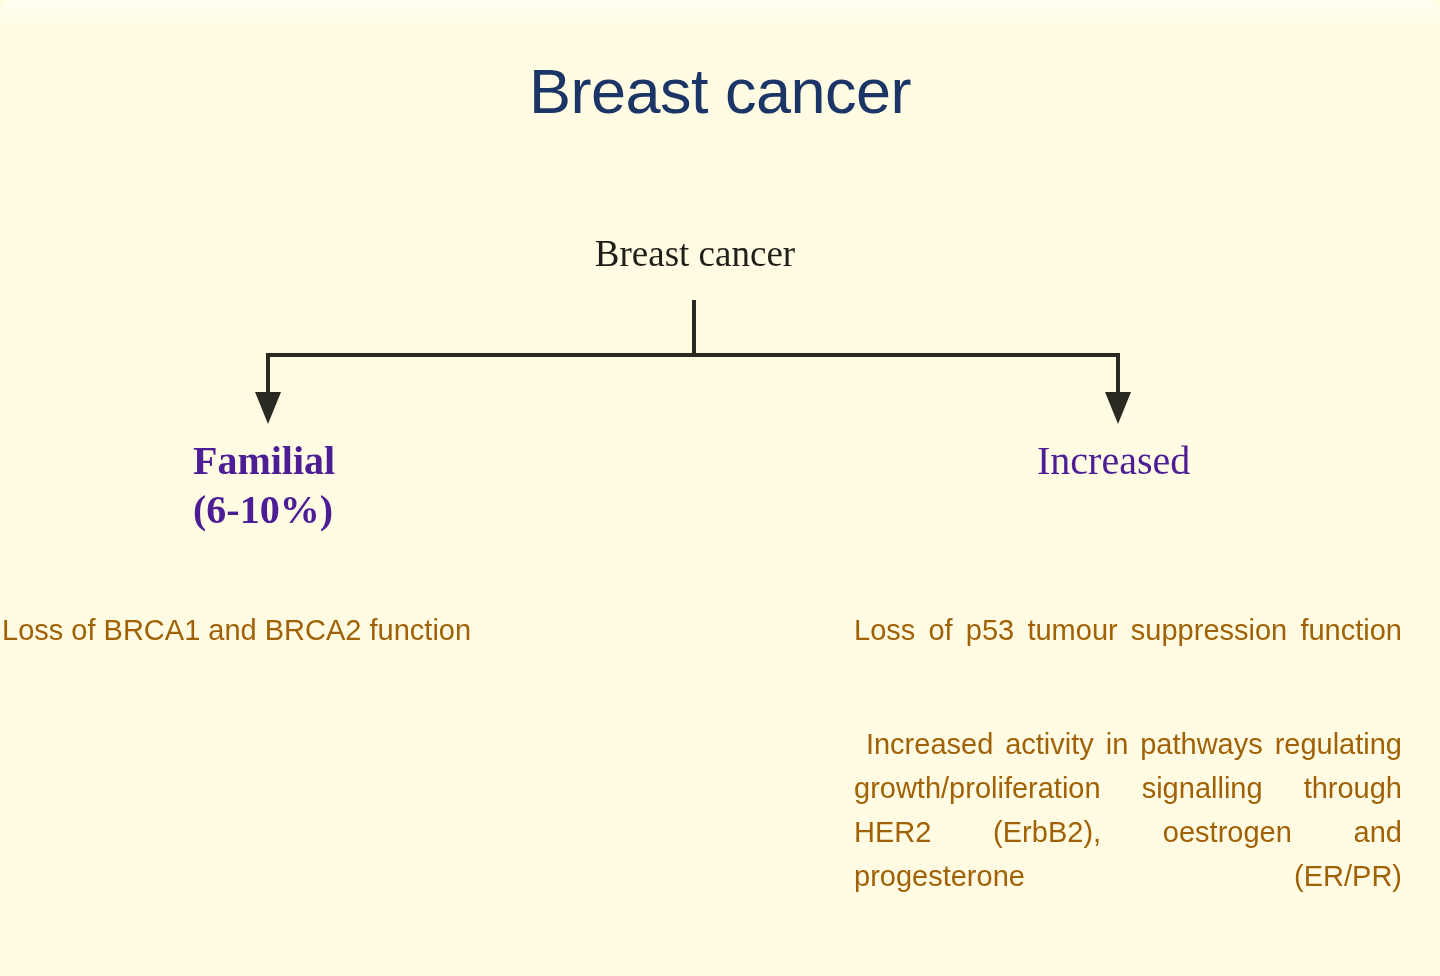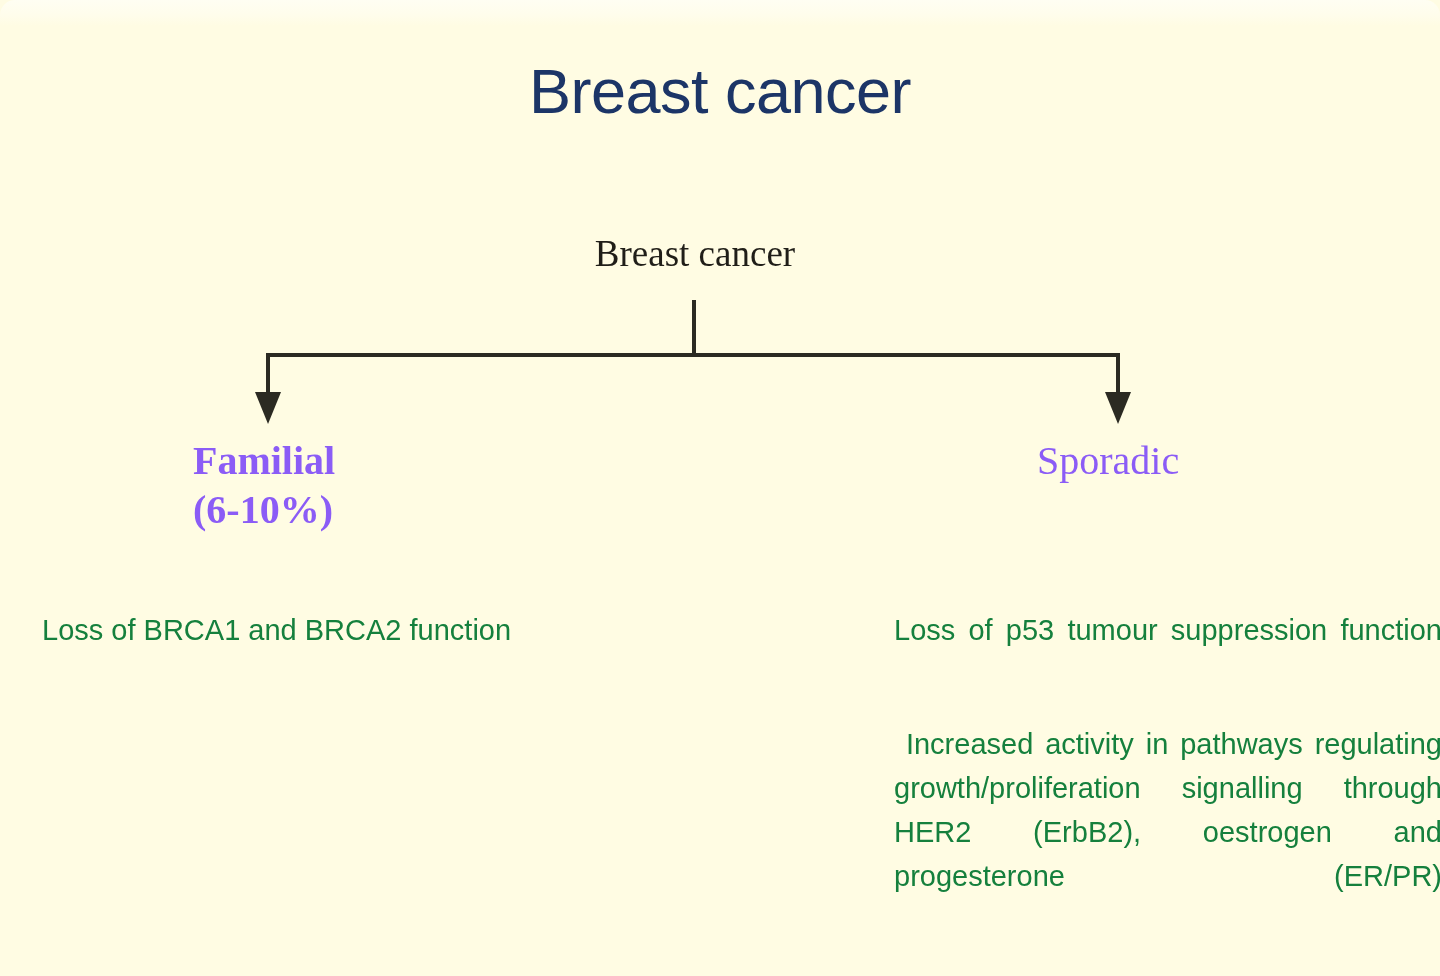--- a/index.html
+++ b/index.html
@@ -71,44 +71,43 @@
     position: absolute;
     left: 0;
     top: 0;
     width: 1440px;
     height: 560px;
     overflow: visible;
   }
   .branch-label {
     position: absolute;
     font-family: "Liberation Serif", serif;
-    color: #8b5cf6;
+    color: #4c1d95;
     line-height: 1.22;
     white-space: nowrap;
   }
   .branch-left {
     left: 193px;
     top: 437px;
     font-size: 40px;
     font-weight: 700;
   }
   .branch-right {
     left: 1037px;
     top: 437px;
     font-size: 40px;
     font-weight: 400;
   }
   
   .col {
     position: absolute;
     font-family: "Liberation Sans", sans-serif;
-    color: #15803d;
+    color: #a16207;
     font-size: 29px;
     line-height: 1.52;
-    margin-left: 40px;
   }
   .col-left {
     left: 2px;
     top: 608px;
     width: 600px;
     text-align: left;
   }
   .col-right {
     left: 854px;
     top: 608px;
@@ -155,21 +154,21 @@
       <line x1="1118" y1="355" x2="1118" y2="400" stroke="#2b2a22" stroke-width="4"></line>
       <polygon points="1118,424 1105,392 1131,392" fill="#2b2a22"></polygon>
     </svg>
 
     <div class="branch-label branch-left">
       <div>Familial</div>
       <div>(6-10%)</div>
     </div>
 
     <div class="branch-label branch-right">
-      <div>Sporadic</div>
+      <div>Increased</div>
     </div>
 
   </div>
 
   <div class="col col-left">
     <p class="no-stretch">Loss of BRCA1 and BRCA2 function</p>
   </div>
 
   <div class="col col-right">
     <p>Loss of p53 tumour suppression function</p>

